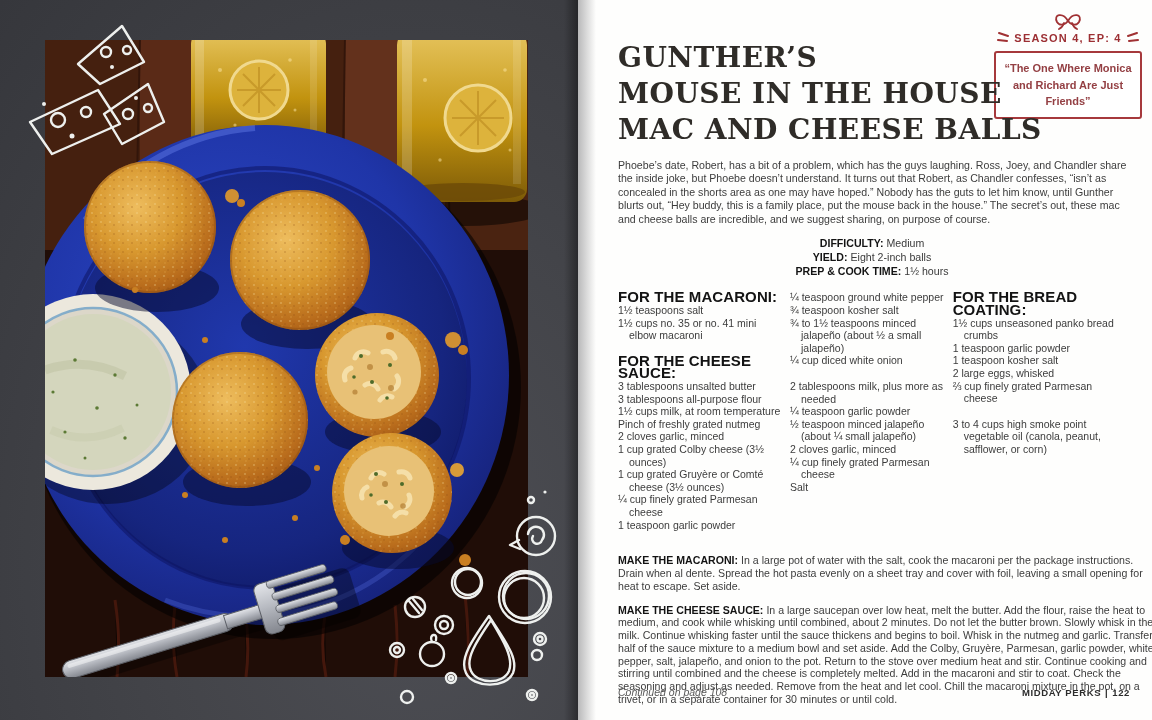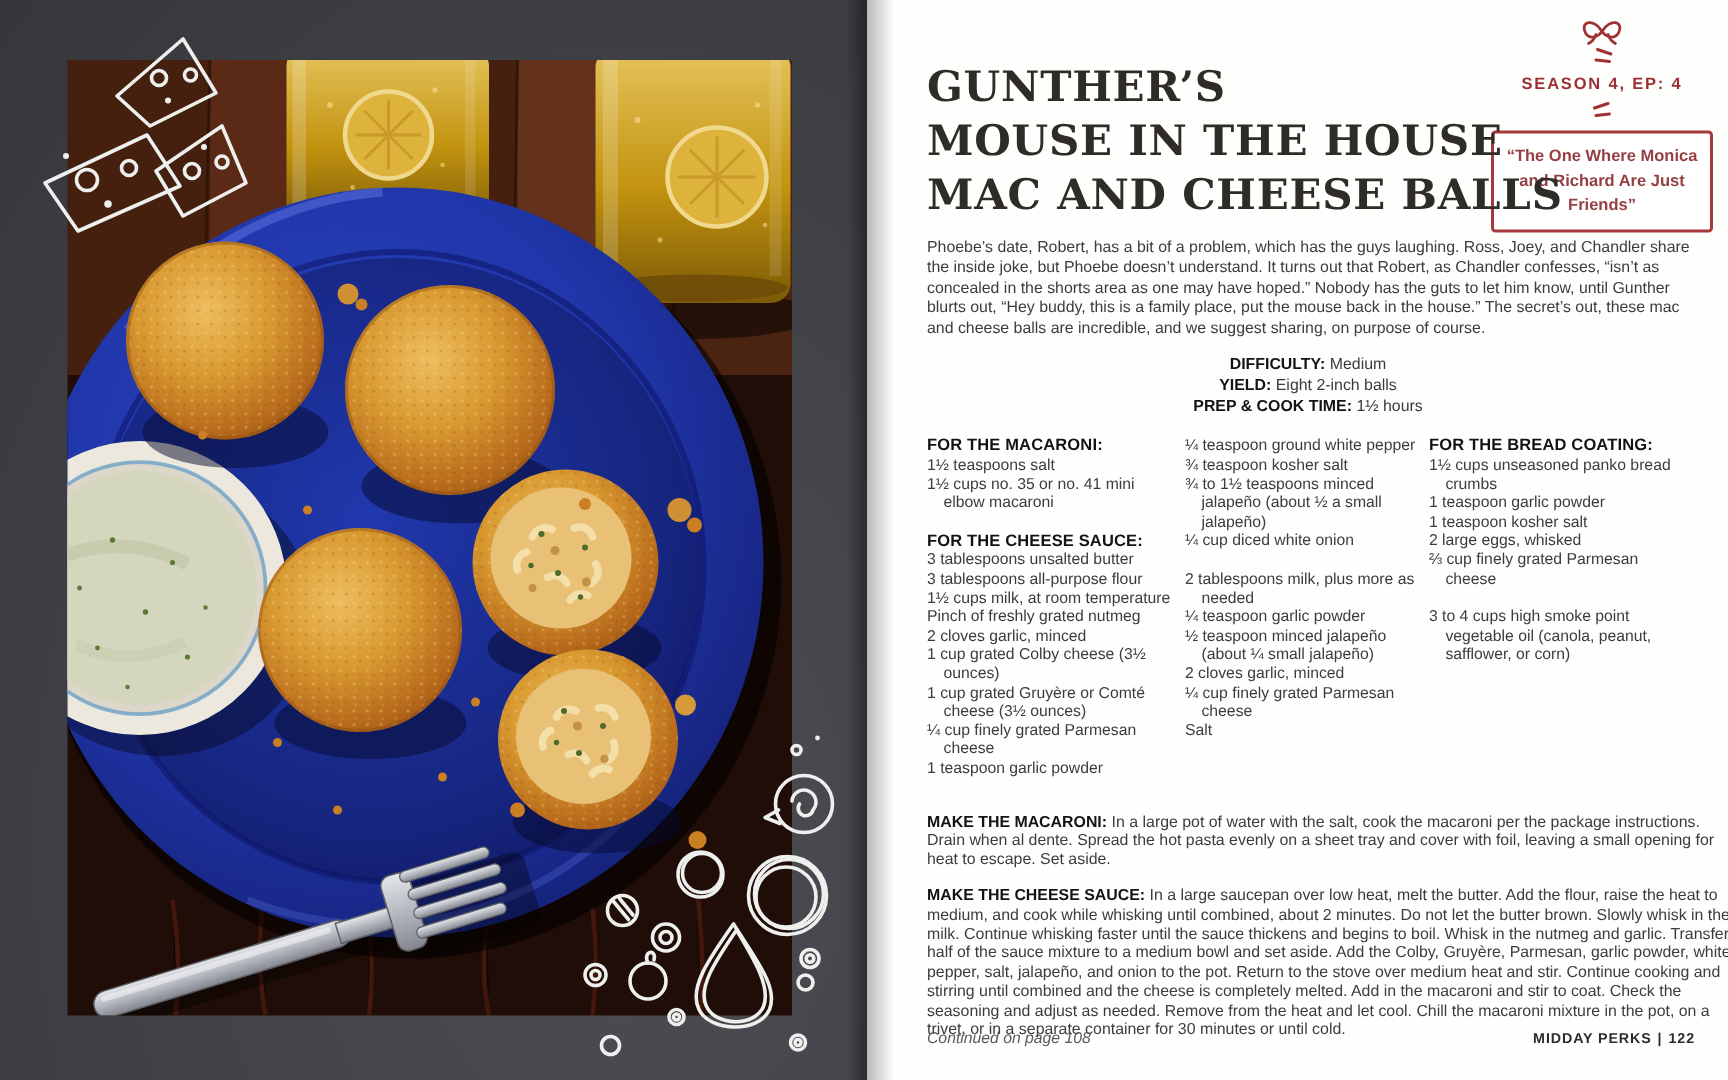--- a/index.html
+++ b/index.html
@@ -19,34 +19,34 @@
   .right-page::before{content:"";position:absolute;left:0;top:0;bottom:0;width:18px;
     background:linear-gradient(90deg, rgba(25,25,30,.30), rgba(25,25,30,0));}
   .content{position:relative;padding:40px 26px 0 40px;}
 
   .recipe-title{margin:0 0 10px;font-family:"DejaVu Serif",serif;font-weight:700;
     font-size:28px;line-height:36px;letter-spacing:.5px;color:#2f2c28;}
   .recipe-title span{display:block;}
 
   .badge{position:absolute;top:10px;right:10px;width:148px;text-align:center;}
   .bow{display:block;margin:0 auto 1px;}
-  .season-row{display:flex;align-items:center;justify-content:center;gap:5px;margin-bottom:6px;flex-direction:column;}
+  .season-row{display:flex;align-items:center;justify-content:center;gap:5px;margin-bottom:6px;}
   .season{font-weight:bold;font-size:11px;letter-spacing:1.2px;color:#9c2f33;white-space:nowrap;}
   .episode-box{border:2px solid #a6393c;border-radius:3px;padding:7px 5px;
     font-size:11px;line-height:1.5;color:#944044;font-weight:bold;background:#fff;}
 
   .intro{width:512px;margin:11px 0 0;font-size:10.6px;line-height:13.4px;color:#3c3c3c;}
   .meta{margin-top:11px;font-size:10.6px;line-height:13.8px;text-align:center;}
   .meta strong,.steps strong,.ing-col h4{color:#131313;}
   .meta strong{margin-right:3px;}
 
   .ingredients{display:flex;gap:7px;margin-top:13px;}
   .ing-col{font-size:10.5px;line-height:12.6px;}
   .ing-col.c1{width:177px;} .ing-col.c2{width:167px;} .ing-col.c3{width:186px;}
-  .ing-col h4{margin:0;font-size:11px;line-height:12.6px;letter-spacing:.1px;}
+  .ing-col h4{margin:0;font-size:15px;line-height:12.6px;letter-spacing:.1px;}
   .ing-col ul{list-style:none;margin:0 0 13px;padding:0;}
   .ing-col li{padding-left:11px;text-indent:-11px;color:#3c3c3c;}
 
   .steps{margin-top:10px;width:540px;}
   .steps p{margin:0 0 11px;font-size:10.6px;line-height:12.8px;color:#3c3c3c;}
   .steps strong{margin-right:3px;}
 
   .footer{position:absolute;left:40px;right:22px;top:686px;display:flex;
     justify-content:space-between;align-items:baseline;gap:20px;}
   .continued{font-style:italic;font-size:10.5px;color:#5a5a5a;}

